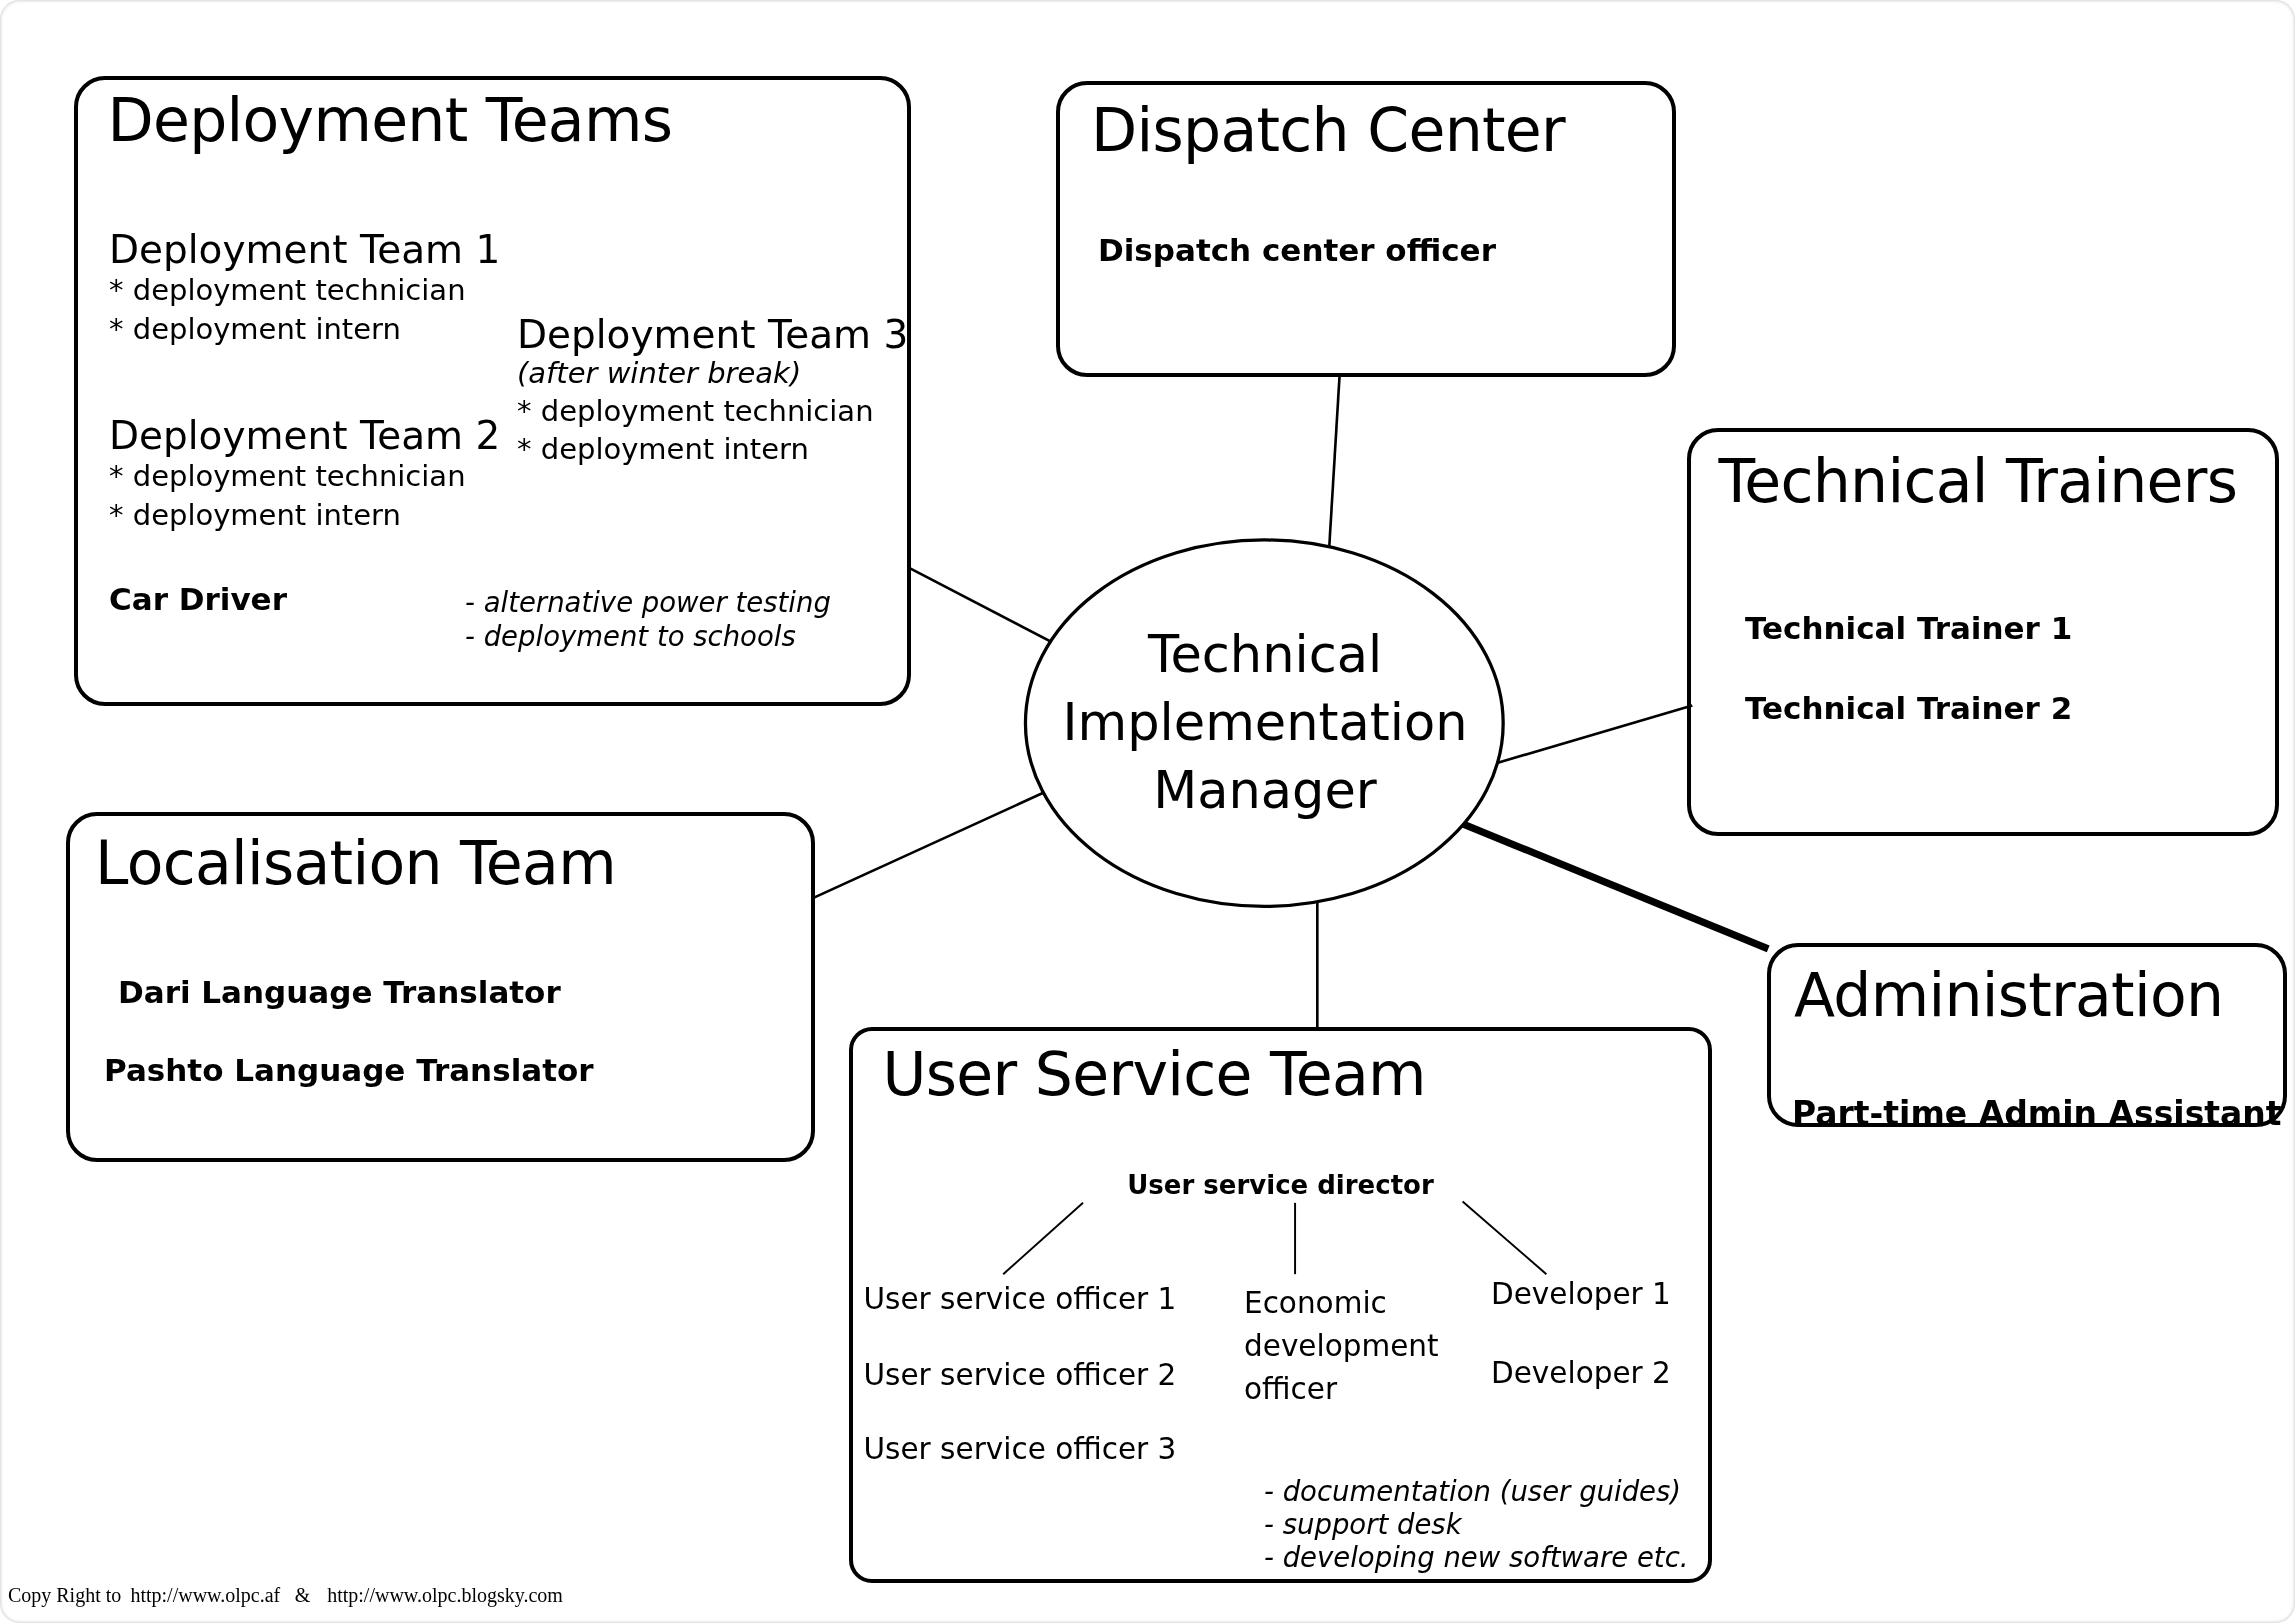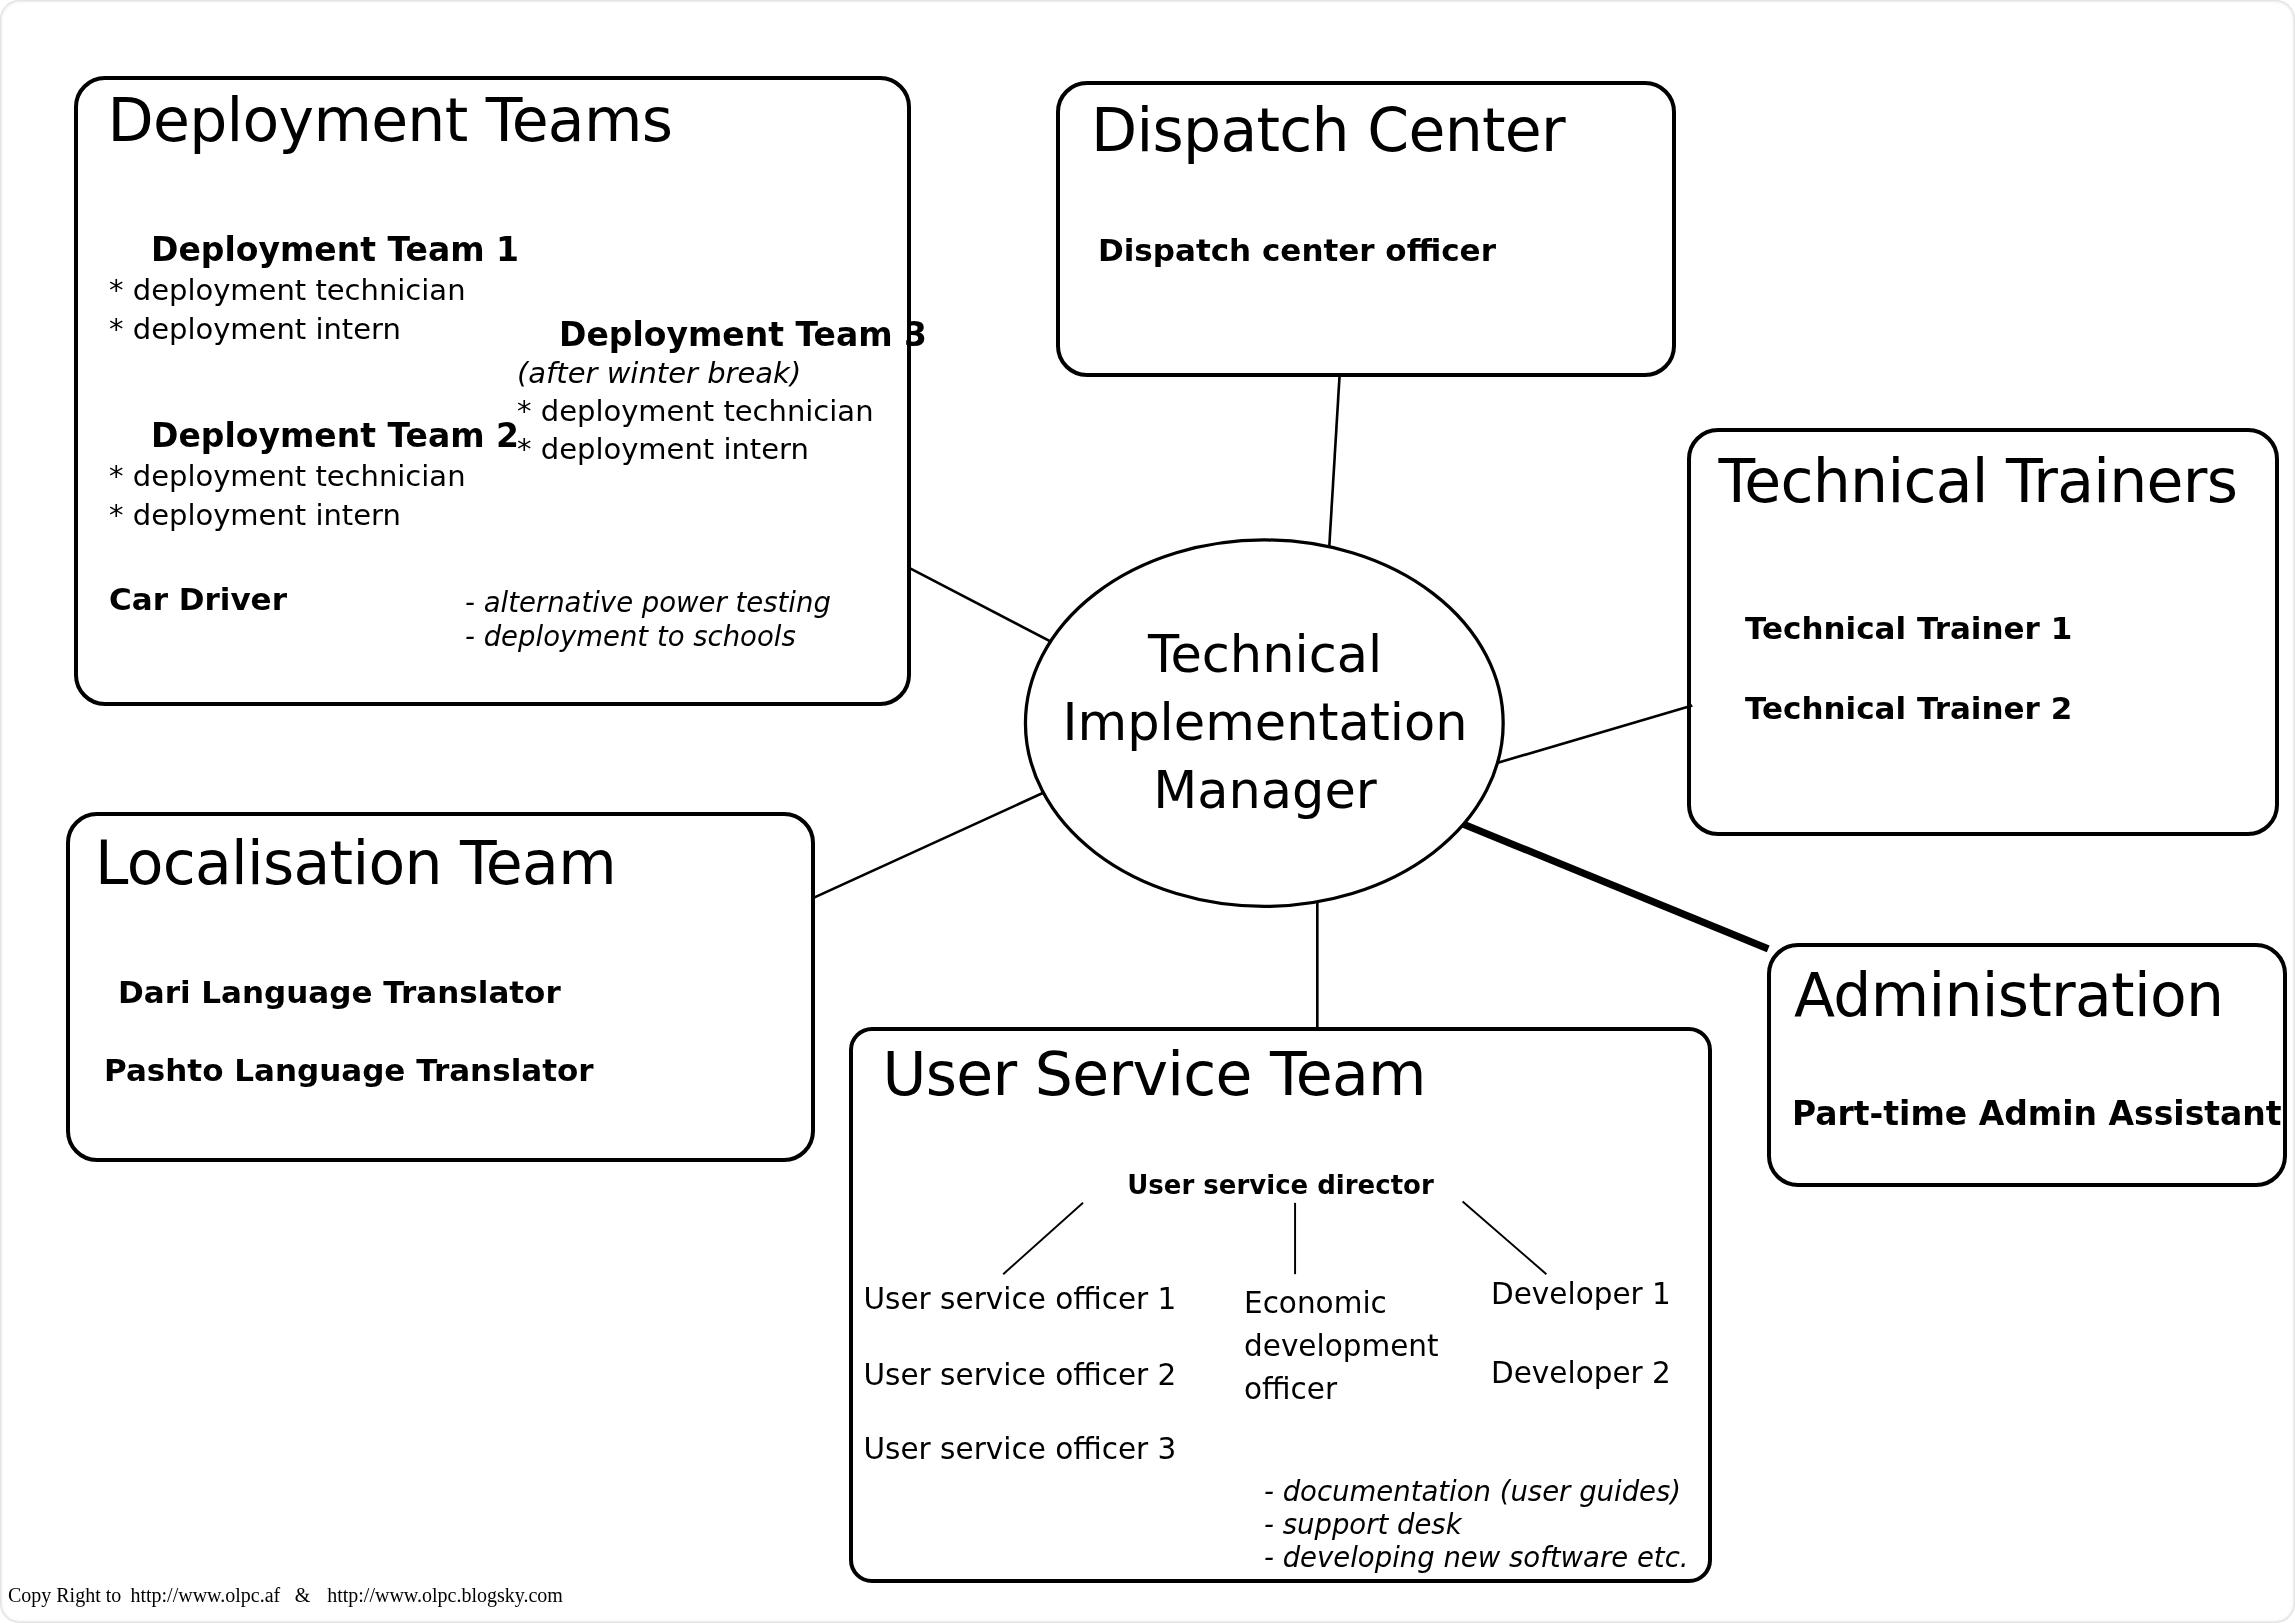--- a/index.html
+++ b/index.html
@@ -8,21 +8,21 @@
     font-family:"DejaVu Sans","Liberation Sans",sans-serif; color:#000;
     overflow:hidden; border-radius:19.6px; box-shadow: inset 0 0 3.9px rgba(0,0,0,.28);
   }
   .layer { position:absolute; left:0; top:0; }
   .box {
     position:absolute; border:4.6px solid #000; border-radius:31px;
     background:transparent; box-sizing:border-box;
   }
   .box-title { position:absolute; font-size:60px; line-height:1.05; white-space:nowrap; letter-spacing:-0.7px; }
   .group { position:absolute; white-space:nowrap; }
-  .bold-head { font-weight:bold; font-size:33px; line-height:42px;margin-left:42px; }
+  .bold-head { font-weight:normal; font-size:39px; line-height:42px; }
   .bold-name { position:absolute; font-weight:bold; font-size:31px; line-height:1.2; white-space:nowrap; }
   .item { font-size:29px; line-height:39px; }
   .item-italic { font-style:italic; font-size:29px; line-height:39px; }
   .note { font-style:italic; font-size:27.5px; line-height:34px; }
   .plain { position:absolute; font-size:29.5px; line-height:1.2; white-space:nowrap; }
   .wrapcol { position:absolute; font-size:29.5px; line-height:43px; width:203px; }
   .center-label {
     position:absolute; left:1026px; top:621px; width:478px;
     text-align:center; font-size:51px; line-height:68px;
   }
@@ -92,21 +92,21 @@
     <div class="bold-name" style="left:54px; top:178px">Technical Trainer 1</div>
     <div class="bold-name" style="left:54px; top:258px">Technical Trainer 2</div>
   </div>
 
   <div class="box" style="left:66px; top:812px; width:749px; height:350px;">
     <div class="box-title" style="left:25px; top:15.7px">Localisation Team</div>
     <div class="bold-name" style="left:48px; top:158px">Dari Language Translator</div>
     <div class="bold-name" style="left:34px; top:236px">Pashto Language Translator</div>
   </div>
 
-  <div class="box" style="left:1767px; top:943px; width:520px; height:244px;">
+  <div class="box" style="left:1767px; top:943px; width:520px; height:184px;">
     <div class="box-title" style="left:23px; top:17px">Administration</div>
     <div class="bold-name" style="left:21px; top:147px; font-size:33px">Part-time Admin Assistant</div>
   </div>
 
   <div class="box" style="left:849px; top:1027px; width:863px; height:556px;border-radius:23px;">
     <div class="box-title" style="left:29.5px; top:11.8px">User Service Team</div>
     <div class="director">User service director</div>
     <div class="plain" style="left:10.5px; top:251px">User service officer 1</div>
     <div class="plain" style="left:10.5px; top:327px">User service officer 2</div>
     <div class="plain" style="left:10.5px; top:401px">User service officer 3</div>

